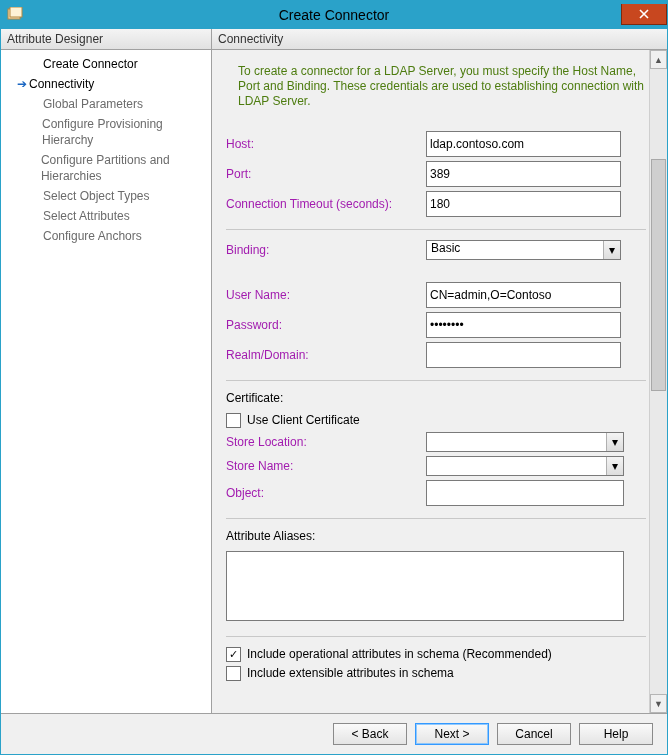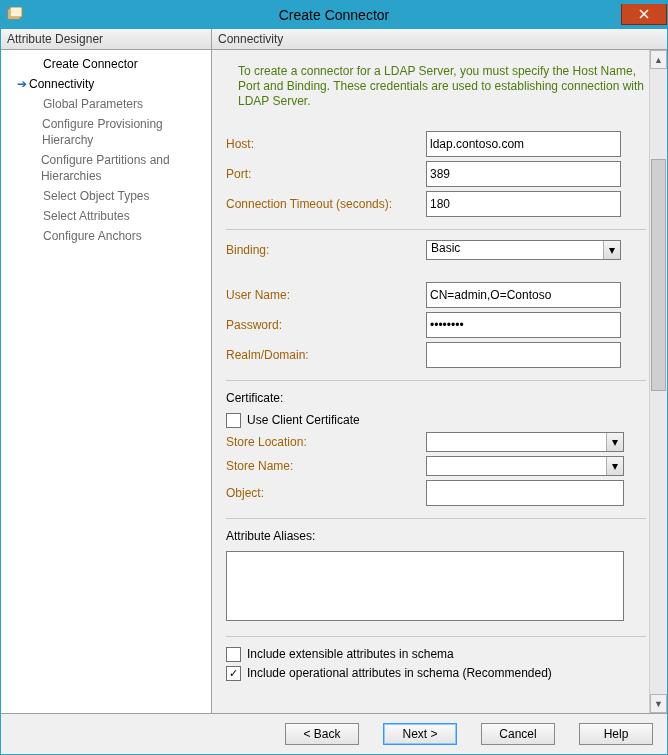--- a/index.html
+++ b/index.html
@@ -25,34 +25,34 @@
   .main{flex:1;display:flex;flex-direction:column;min-width:0}
   .content-wrap{flex:1;display:flex;min-height:0}
   .content{flex:1;overflow:hidden;background:#f0f0f0}
   .scrollbar{width:17px;background:#e9e9e9;border-left:1px solid #cfcfcf;display:flex;flex-direction:column;align-items:center}
   .sb-btn{width:15px;height:17px;background:#f0f0f0;border:1px solid #b5b5b5;margin:0;display:flex;align-items:center;justify-content:center;color:#555;font-size:9px}
   .sb-track{flex:1;position:relative;width:100%}
   .sb-thumb{position:absolute;left:1px;right:1px;top:90px;height:230px;background:#cfcfcf;border:1px solid #a8a8a8}
   .inner{padding:10px 14px 10px 14px;width:420px}
   .intro{color:#4d7c0f;line-height:15px;margin:4px 0 22px 12px}
   .form-row{display:flex;align-items:center;margin:4px 0}
-  .form-row label{width:200px;color:#a16207}
+  .form-row label{width:200px;color:#a21caf}
   .txt{flex:0 0 195px;height:18px;border:1px solid #7a7a7a;background:#fff;padding:12px 3px;font:inherit;box-sizing:border-box}
   .combo{flex:0 0 195px;height:20px;border:1px solid #7a7a7a;background:#fff;display:flex;align-items:flex-start;box-sizing:border-box}
   .combo.long{flex:0 0 198px}
   .combo span{flex:1;padding:0 4px}
   .combo .dd{width:16px;height:100%;border-left:1px solid #b0b0b0;background:linear-gradient(#f4f4f4,#ddd);display:flex;align-items:center;justify-content:center}
   hr.sep{border:none;border-top:1px solid #c8c8c8;margin:12px 0 10px 0}
   .section-label{margin:4px 0 8px 0}
   .chk-row{display:flex;align-items:flex-start;margin:4px 0}
   .chk{width:13px;height:13px;border:1px solid #707070;background:#fff;margin-right:6px;display:flex;align-items:center;justify-content:center;font-size:11px;line-height:11px}
   .chk.checked::after{content:"✓";font-size:11px;color:#000}
   .textarea{width:398px;height:70px;border:1px solid #7a7a7a;background:#fff;box-sizing:border-box;resize:none;font:inherit;padding:2px}
   
-  .footer{height:40px;border-top:1px solid #a0a0a0;background:#f0f0f0;display:flex;align-items:center;justify-content:flex-end;padding:0 14px;gap:24px}
+  .footer{height:40px;border-top:1px solid #a0a0a0;background:#f0f0f0;display:flex;align-items:center;justify-content:flex-end;padding:0 14px;gap:8px}
   .btn{min-width:74px;height:22px;border:1px solid #8a8a8a;background:linear-gradient(#fafafa,#e4e4e4);font:inherit;padding:0 10px;cursor:default}
   .btn.primary{border:1px solid #3399ff;box-shadow:inset 0 0 0 1px rgba(120,190,255,.8)}
 </style>
 </head>
 <body>
 
 <div class="window">
 
   <div class="titlebar">
     <span class="title-icon">
@@ -184,26 +184,26 @@
             </div>
 
             <hr class="sep">
 
             <div class="section-label">Attribute Aliases:</div>
             <textarea class="textarea" style=""></textarea>
 
             <hr class="sep">
 
             <div class="chk-row">
+              <span class="chk checked"></span>
+              <span>Include operational attributes in schema (Recommended)</span>
+            </div>
+            <div class="chk-row">
               <span class="chk"></span>
               <span>Include extensible attributes in schema</span>
-            </div>
-            <div class="chk-row">
-              <span class="chk checked"></span>
-              <span>Include operational attributes in schema (Recommended)</span>
             </div>
           </div>
         </div>
 
         <div class="scrollbar">
           <div class="sb-btn">▲</div>
           <div class="sb-track">
             <div class="sb-thumb"></div>
           </div>
           <div class="sb-btn">▼</div>

